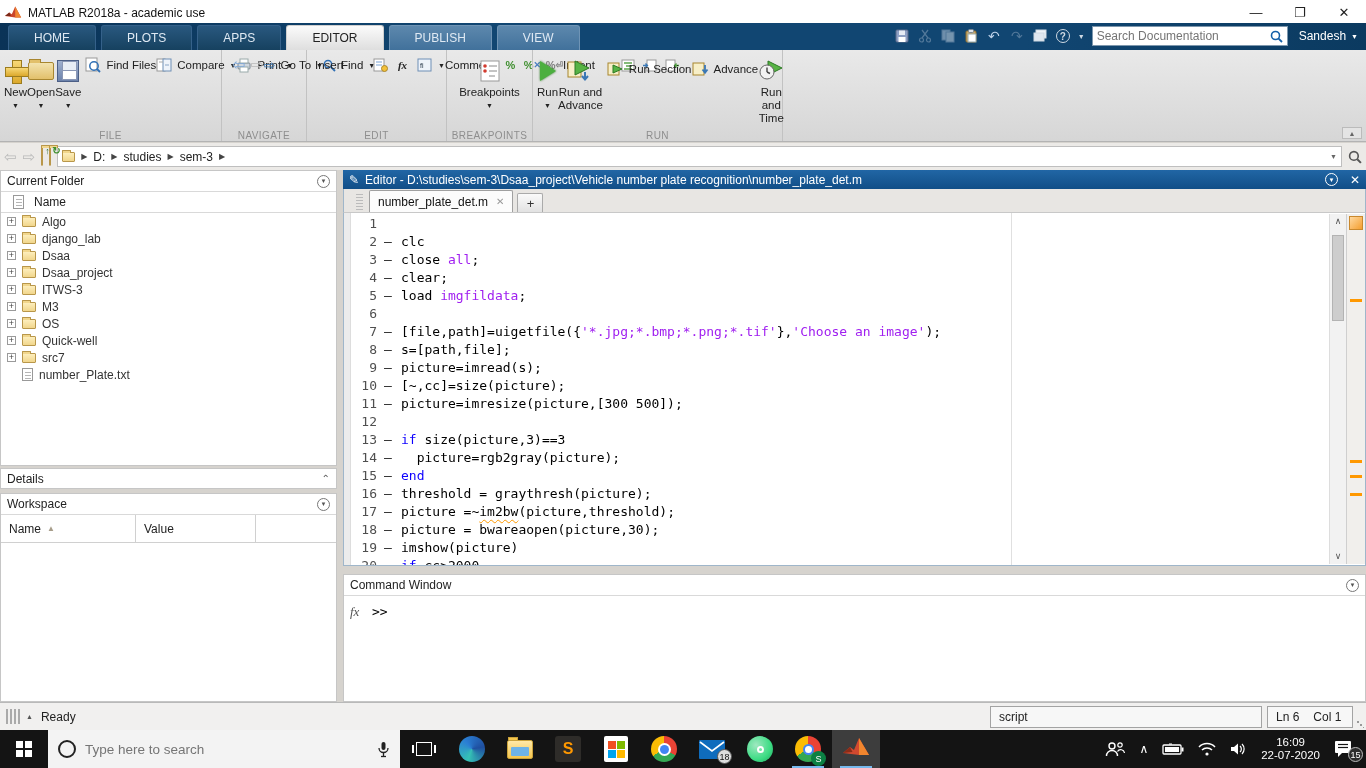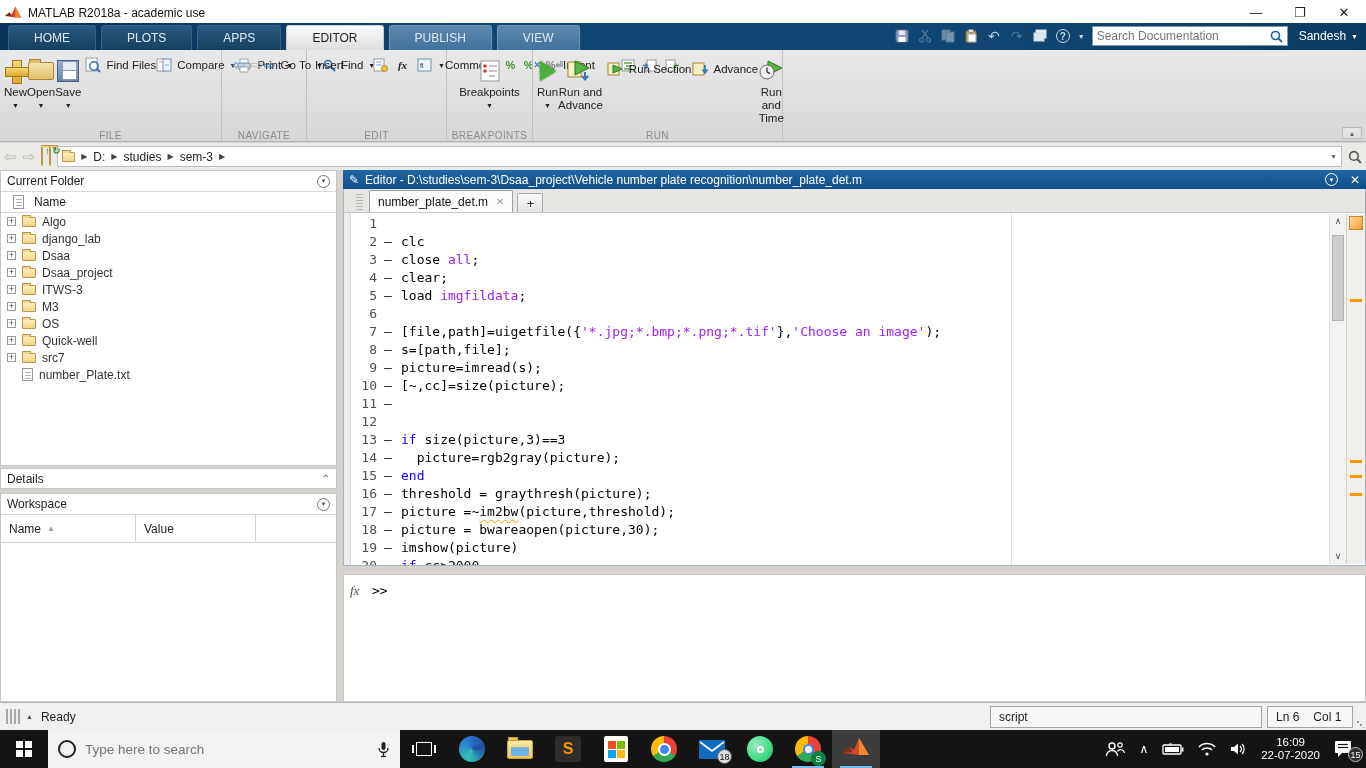--- a/index.html
+++ b/index.html
@@ -556,21 +556,21 @@
           <div class="cl"><span class="ln">1</span><span class="mk"></span><span class="ct"></span></div>
           <div class="cl"><span class="ln">2</span><span class="mk">–</span><span class="ct"><span class="seg-k">clc</span></span></div>
           <div class="cl"><span class="ln">3</span><span class="mk">–</span><span class="ct"><span class="seg-k">close </span><span class="seg-s">all</span><span class="seg-k">;</span></span></div>
           <div class="cl"><span class="ln">4</span><span class="mk">–</span><span class="ct"><span class="seg-k">clear;</span></span></div>
           <div class="cl"><span class="ln">5</span><span class="mk">–</span><span class="ct"><span class="seg-k">load </span><span class="seg-s">imgfildata</span><span class="seg-k">;</span></span></div>
           <div class="cl"><span class="ln">6</span><span class="mk"></span><span class="ct"></span></div>
           <div class="cl"><span class="ln">7</span><span class="mk">–</span><span class="ct"><span class="seg-k">[file,path]=uigetfile({</span><span class="seg-s">'*.jpg;*.bmp;*.png;*.tif'</span><span class="seg-k">},</span><span class="seg-s">'Choose an image'</span><span class="seg-k">);</span></span></div>
           <div class="cl"><span class="ln">8</span><span class="mk">–</span><span class="ct"><span class="seg-k">s=[path,file];</span></span></div>
           <div class="cl"><span class="ln">9</span><span class="mk">–</span><span class="ct"><span class="seg-k">picture=imread(s);</span></span></div>
           <div class="cl"><span class="ln">10</span><span class="mk">–</span><span class="ct"><span class="seg-k">[~,cc]=size(picture);</span></span></div>
-          <div class="cl"><span class="ln">11</span><span class="mk">–</span></div>
+          <div class="cl"><span class="ln">11</span><span class="mk">–</span><span class="ct"><span class="seg-k">picture=imresize(picture,[300 500]);</span></span></div>
           <div class="cl"><span class="ln">12</span><span class="mk"></span><span class="ct"></span></div>
           <div class="cl"><span class="ln">13</span><span class="mk">–</span><span class="ct"><span class="seg-b">if</span><span class="seg-k"> size(picture,3)==3</span></span></div>
           <div class="cl"><span class="ln">14</span><span class="mk">–</span><span class="ct"><span class="seg-k">  picture=rgb2gray(picture);</span></span></div>
           <div class="cl"><span class="ln">15</span><span class="mk">–</span><span class="ct"><span class="seg-b">end</span></span></div>
           <div class="cl"><span class="ln">16</span><span class="mk">–</span><span class="ct"><span class="seg-k">threshold = graythresh(picture);</span></span></div>
           <div class="cl"><span class="ln">17</span><span class="mk">–</span><span class="ct"><span class="seg-k">picture =~</span><span class="seg-w">im2bw</span><span class="seg-k">(picture,threshold);</span></span></div>
           <div class="cl"><span class="ln">18</span><span class="mk">–</span><span class="ct"><span class="seg-k">picture = bwareaopen(picture,30);</span></span></div>
           <div class="cl"><span class="ln">19</span><span class="mk">–</span><span class="ct"><span class="seg-k">imshow(picture)</span></span></div>
           <div class="cl"><span class="ln">20</span><span class="mk">–</span><span class="ct"><span class="seg-b">if</span><span class="seg-k"> cc&gt;2000</span></span></div>
         </div>
@@ -581,20 +581,24 @@
       </div>
       <div class="ed-indic">
         <div class="ind-sq"></div>
         <div class="ind-mark" style="top:85px"></div>
         <div class="ind-mark" style="top:246px"></div>
         <div class="ind-mark" style="top:261px"></div>
         <div class="ind-mark" style="top:279px"></div>
       </div>
     </div>
     <div class="cmdwin">
+      <div class="panel-hdr" style="border:none;border-bottom:1px solid #d9d9d9">
+        <span>Command Window</span>
+        <span class="sp cdd">▼</span>
+      </div>
       <div class="cmd-body">
         <span class="fx">fx</span>
         <span class="prompt">&gt;&gt;</span>
       </div>
     </div>
   </div>
 
   <div class="statusbar">
     <div class="sb-handle"></div>
     <div class="sb-tri">▲</div>

